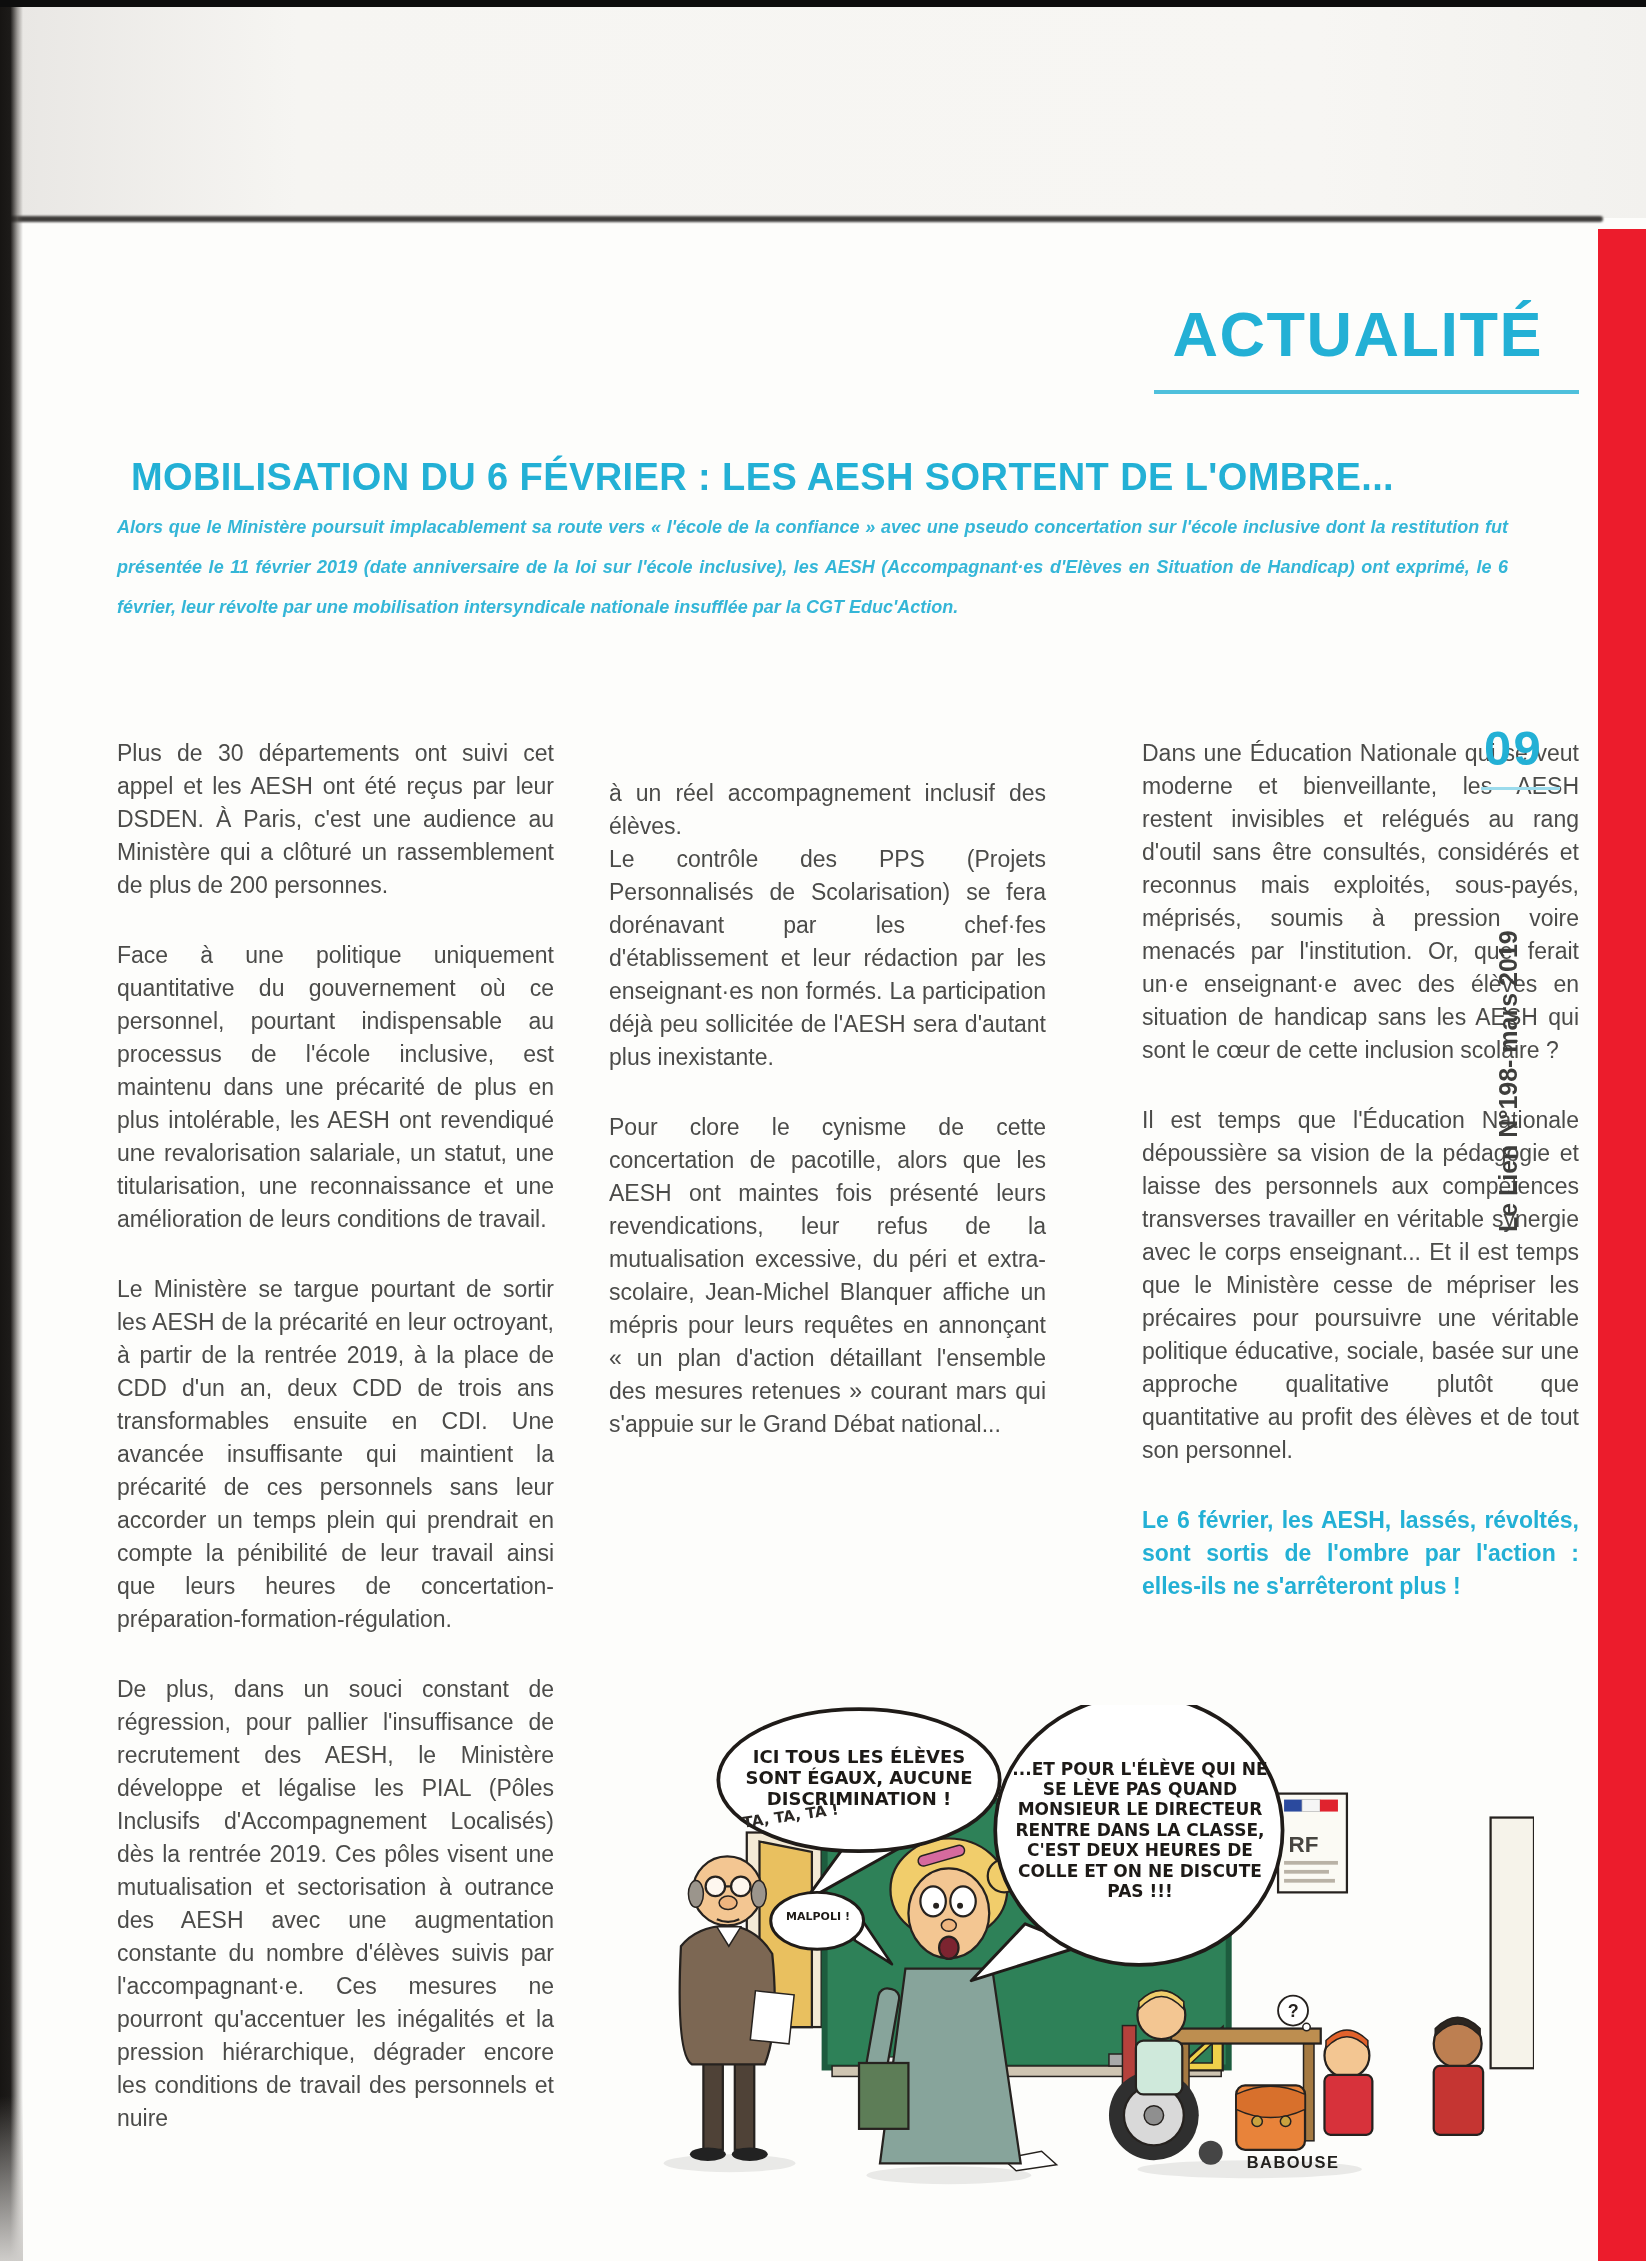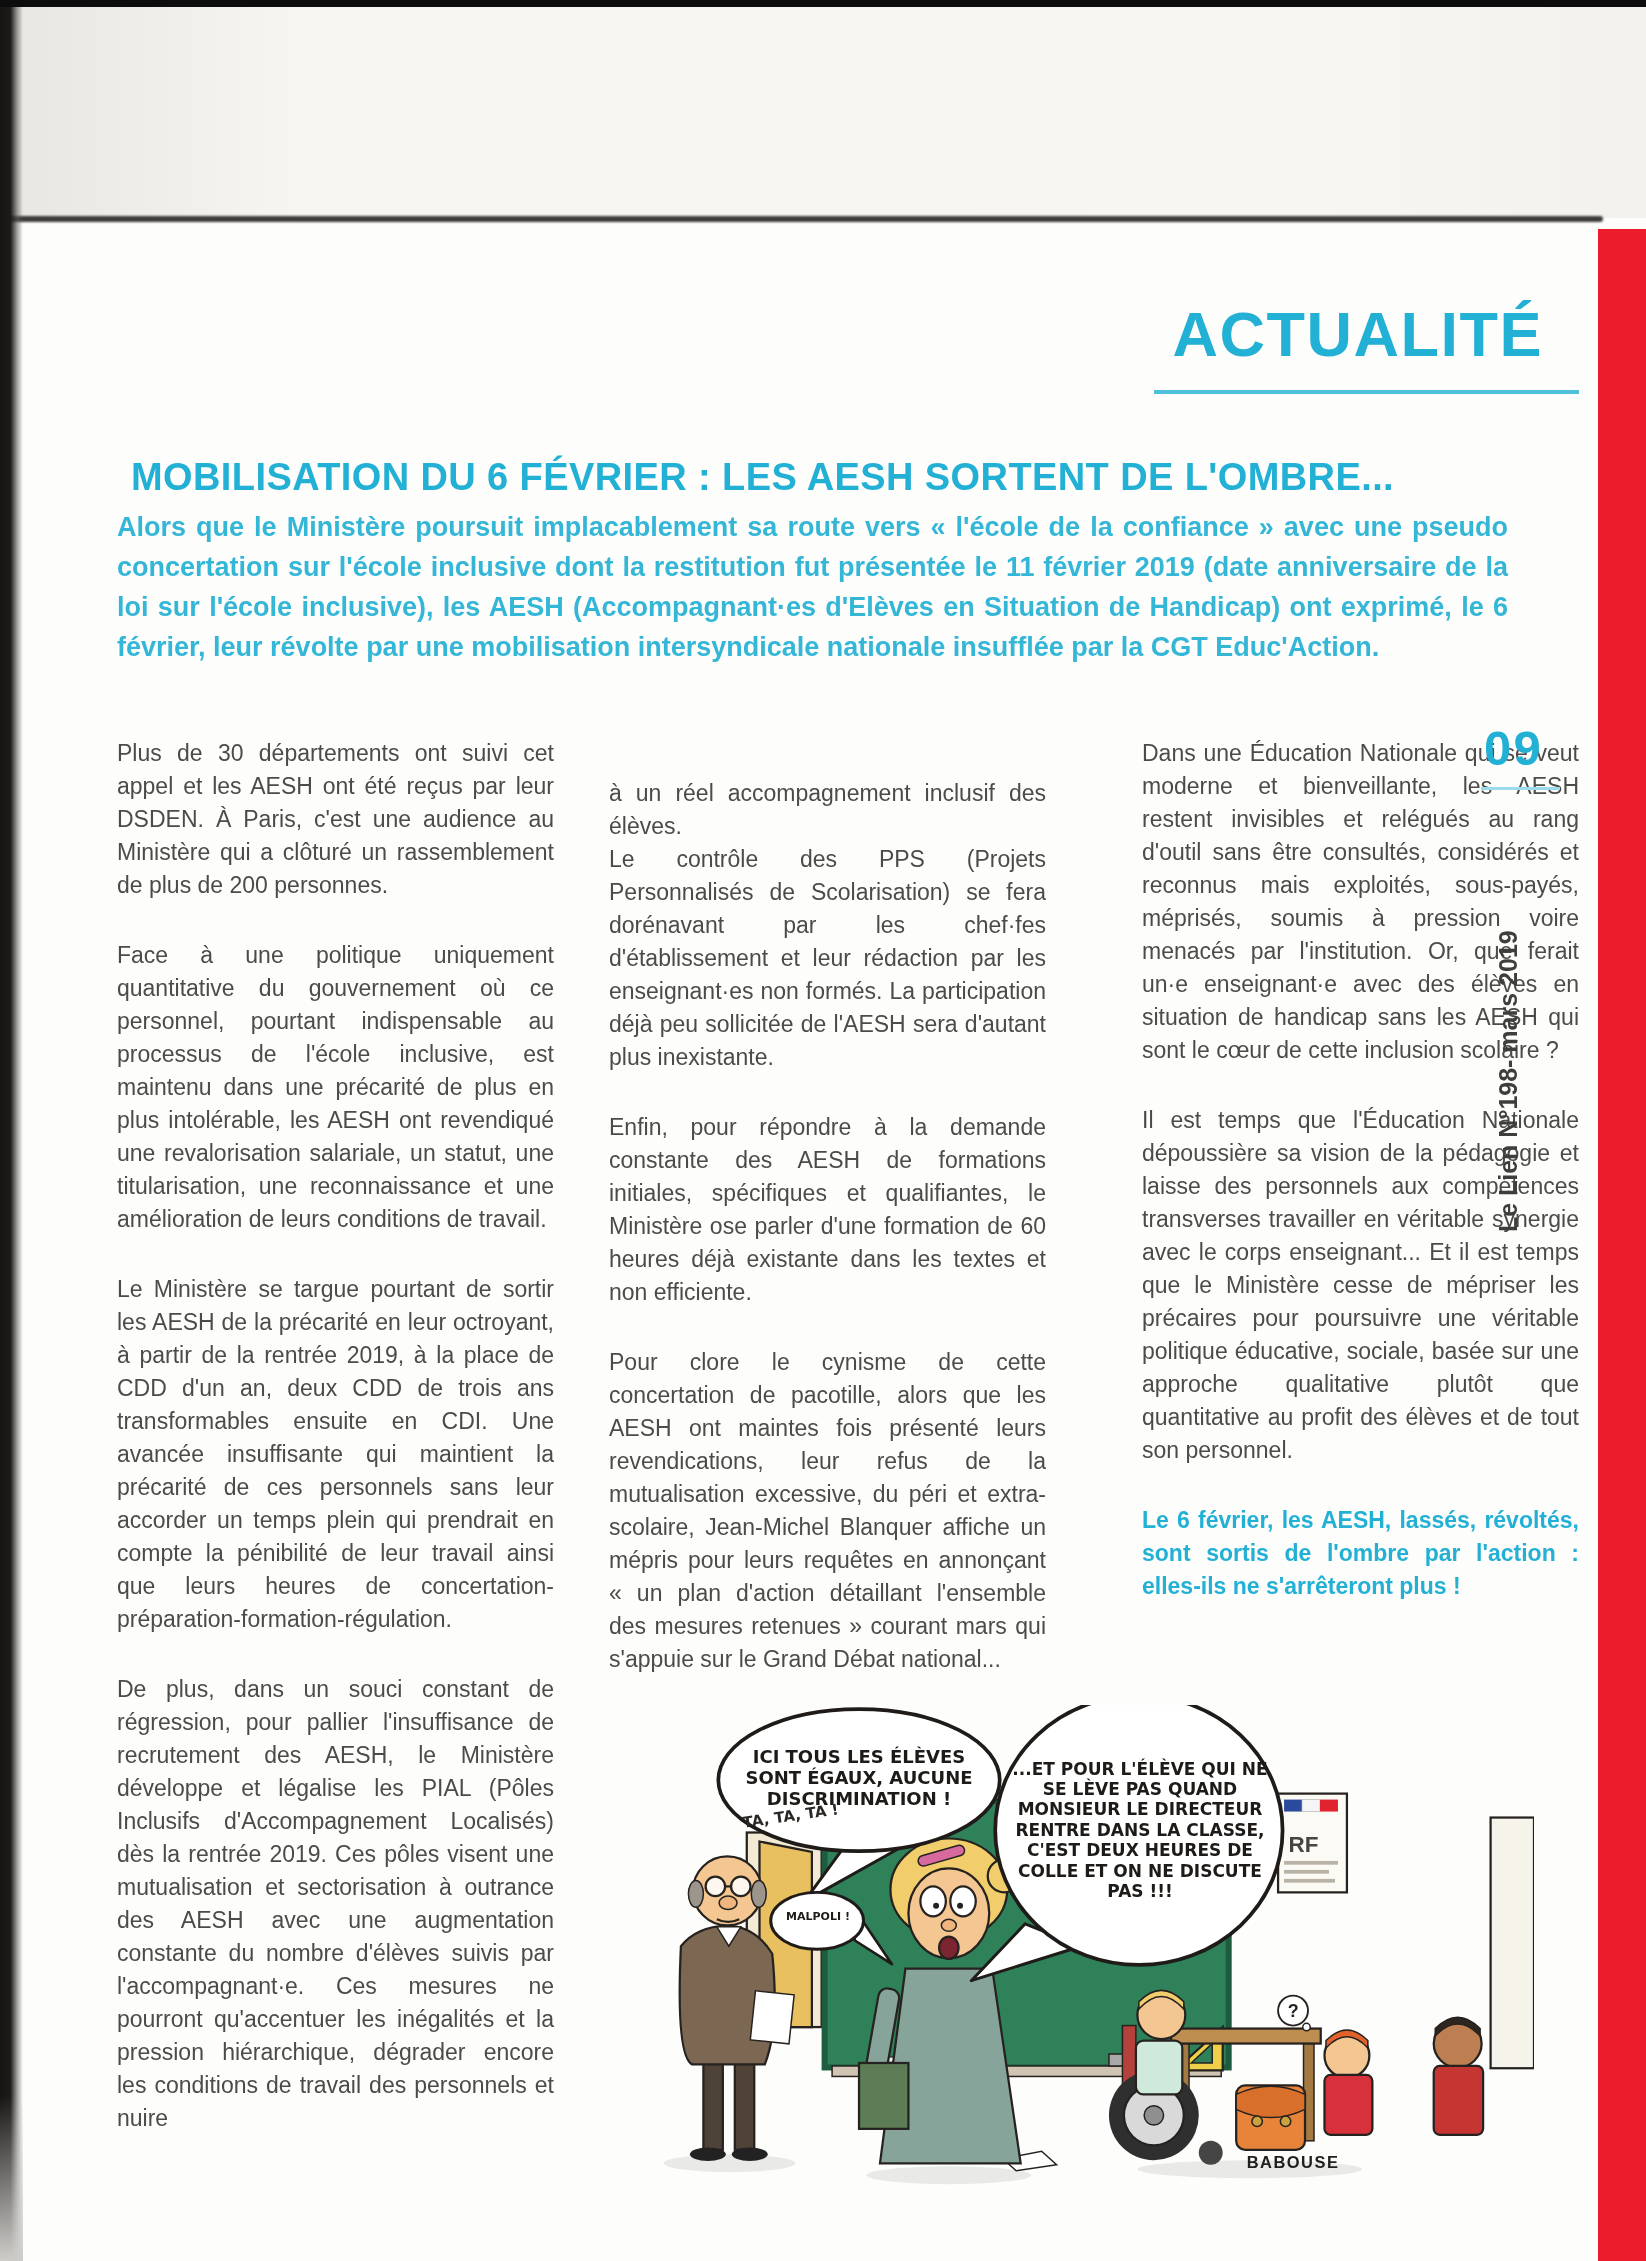--- a/index.html
+++ b/index.html
@@ -18,21 +18,21 @@
               background:linear-gradient(to bottom,rgba(210,208,205,0),#cfcdca);}
   .red-strip{position:absolute;right:0;top:229px;bottom:0;width:49px;background:var(--red-strip,#ec1c2c);}
   
   .section-label{position:absolute;left:0;top:298px;width:1543px;text-align:right;
                  font-size:63px;font-weight:bold;letter-spacing:1.5px;color:var(--accent,#23b0d5);}
   .section-rule{position:absolute;left:1154px;top:390px;width:425px;height:3.7px;background:var(--accent,#23b0d5);opacity:.8;}
   
   .article-title{position:absolute;left:117px;top:442px;width:1430px;margin:14px;
                  font-size:38px;font-weight:bold;color:var(--accent,#23b0d5);letter-spacing:0.4px;}
   .article-intro{position:absolute;left:117px;top:507px;width:1391px;margin:0;
-                 font-size:27px;font-weight:bold;line-height:40px;
+                 font-size:18px;font-style:italic;font-weight:bold;line-height:40px;
                  text-align:justify;color:var(--accent,#23b0d5);opacity:.92;}
   
   .col{position:absolute;top:737px;width:437px;font-size:23px;line-height:33px;
        text-align:justify;color:var(--body-text,#4b4b49);}
   .col p{margin:0 0 37px 0;}
   .col p.no-gap{margin-bottom:0;margin-top:40px;}
   #col1{left:117px;} #col2{left:609px;} #col3{left:1142px;}
   .closing{color:var(--accent,#23b0d5);font-weight:bold;}
   
   .page-number{position:absolute;left:1484px;top:720px;font-size:49px;font-weight:bold;
@@ -72,21 +72,20 @@
   <div class="col" id="col1">
     <p>Plus de 30 départements ont suivi cet appel et les AESH ont été reçus par leur DSDEN. À Paris, c'est une audience au Ministère qui a clôturé un rassemblement de plus de 200 personnes.</p>
     <p>Face à une politique uniquement quantitative du gouvernement où ce personnel, pourtant indispensable au processus de l'école inclusive, est maintenu dans une précarité de plus en plus intolérable, les AESH ont revendiqué une revalorisation salariale, un statut, une titularisation, une reconnaissance et une amélioration de leurs conditions de travail.</p>
     <p>Le Ministère se targue pourtant de sortir les AESH de la précarité en leur octroyant, à partir de la rentrée 2019, à la place de CDD d'un an, deux CDD de trois ans transformables ensuite en CDI. Une avancée insuffisante qui maintient la précarité de ces personnels sans leur accorder un temps plein qui prendrait en compte la pénibilité de leur travail ainsi que leurs heures de concertation-préparation-formation-régulation.</p>
     <p>De plus, dans un souci constant de régression, pour pallier l'insuffisance de recrutement des AESH, le Ministère développe et légalise les PIAL (Pôles Inclusifs d'Accompagnement Localisés) dès la rentrée 2019. Ces pôles visent une mutualisation et sectorisation à outrance des AESH avec une augmentation constante du nombre d'élèves suivis par l'accompagnant·e. Ces mesures ne pourront qu'accentuer les inégalités et la pression hiérarchique, dégrader encore les conditions de travail des personnels et nuire</p>
   </div>
 
   <div class="col" id="col2">
     <p class="no-gap">à un réel accompagnement inclusif des élèves.</p>
     <p>Le contrôle des PPS (Projets Personnalisés de Scolarisation) se fera dorénavant par les chef·fes d'établissement et leur rédaction par les enseignant·es non formés. La participation déjà peu sollicitée de l'AESH sera d'autant plus inexistante.</p>
-    <p>Enfin, pour répondre à la demande constante des AESH de formations initiales, spécifiques et qualifiantes, le Ministère ose parler d'une formation de 60 heures déjà existante dans les textes et non efficiente.</p>
     <p>Pour clore le cynisme de cette concertation de pacotille, alors que les AESH ont maintes fois présenté leurs revendications, leur refus de la mutualisation excessive, du péri et extra-scolaire, Jean-Michel Blanquer affiche un mépris pour leurs requêtes en annonçant « un plan d'action détaillant l'ensemble des mesures retenues » courant mars qui s'appuie sur le Grand Débat national...</p>
   </div>
 
   <div class="col" id="col3">
     <p>Dans une Éducation Nationale qui se veut moderne et bienveillante, les AESH restent invisibles et relégués au rang d'outil sans être consultés, considérés et reconnus mais exploités, sous-payés, méprisés, soumis à pression voire menacés par l'institution. Or, que ferait un·e enseignant·e avec des élèves en situation de handicap sans les AESH qui sont le cœur de cette inclusion scolaire ?</p>
     <p>Il est temps que l'Éducation Nationale dépoussière sa vision de la pédagogie et laisse des personnels aux compétences transverses travailler en véritable synergie avec le corps enseignant... Et il est temps que le Ministère cesse de mépriser les précaires pour poursuivre une véritable politique éducative, sociale, basée sur une approche qualitative plutôt que quantitative au profit des élèves et de tout son personnel.</p>
     <p class="closing">Le 6 février, les AESH, lassés, révoltés, sont sortis de l'ombre par l'action : elles-ils ne s'arrêteront plus !</p>
   </div>
 
   <div class="page-number">09</div>

